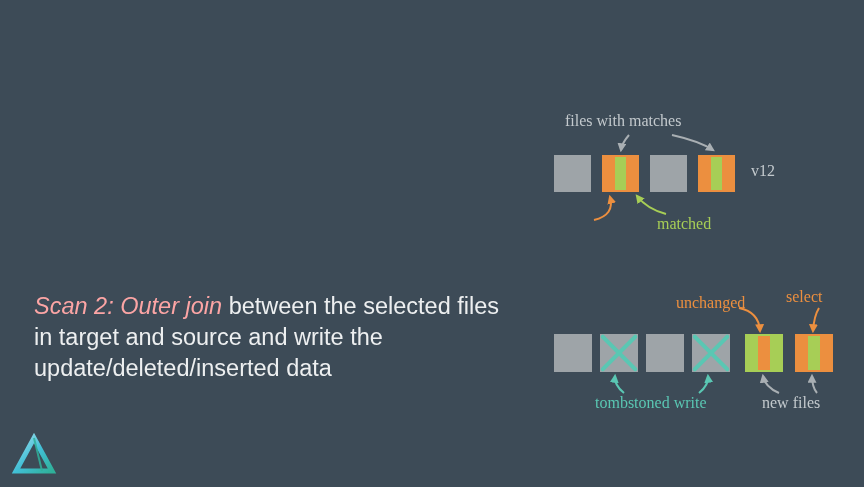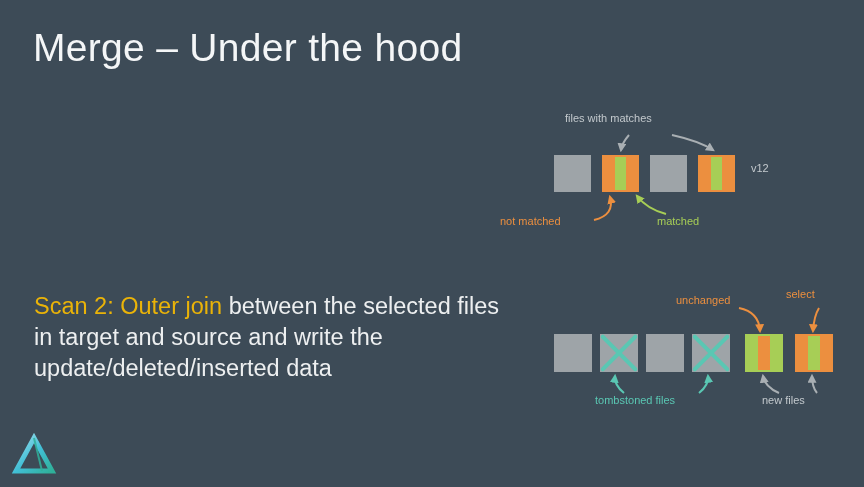--- a/index.html
+++ b/index.html
@@ -9,27 +9,27 @@
     font-family:"Liberation Sans",sans-serif;color:#EDEFF0;
   }
   .title{
     position:absolute;left:33px;top:26px;
     font-size:39px;font-weight:300;letter-spacing:0.3px;color:#F4F6F7;
   }
   .scan-text{position:absolute;left:34px;width:482px;font-size:23.5px;line-height:31px;color:#EDEFF0;}
   #scan1{top:137px;}
   #scan2{top:291px;}
   .hl-orange{color:#EC8F3F;}
-  .hl-green{color:#eab308;}
+  .hl-green{color:#fca5a5;font-style:italic;}
 
   .diagram{position:absolute;left:496px;width:368px;}
   #diagram1{top:105px;height:140px;}
   #diagram2{top:282px;height:145px;}
 
-  .mono{font-family:Liberation Sans, sans-serif;font-size:11px;}
+  .mono{font-family:Liberation Serif, serif;font-size:16px;}
   .lbl{position:absolute;white-space:nowrap;}
   .lbl-gray{color:#C3C9CD;}
   .lbl-orange{color:#EC8F3F;}
   .lbl-green{color:#A7CE56;}
   .lbl-teal{color:#5AC7B3;}
 
   .boxrow{position:absolute;display:flex;}
   #diagram1 .boxrow{left:58px;top:50px;gap:11px;}
   #diagram2 .boxrow{left:58px;top:52px;gap:8px;}
   .box{position:relative;box-sizing:border-box;display:flex;overflow:visible;}
@@ -48,21 +48,20 @@
   .box.crossed::after{transform:rotate(-45deg);}
 
   svg.overlay{position:absolute;left:0;top:0;pointer-events:none;}
   .logo{position:absolute;left:11px;top:433px;}
 </style>
 </head>
 <body>
 
 <div class="slide">
 
-  <div class="title">Merge – Under the hood</div>
 
 
   <div class="scan-text" id="scan2"><span class="hl-green">Scan 2: Outer join</span><span> between the selected files in target and source and write the update/deleted/inserted data</span></div>
 
   <div class="diagram" id="diagram1">
     <div class="lbl mono lbl-gray" style="left:69px;top:7px;">files with matches</div>
 
     <div class="boxrow">
         <div class="box plain"></div>
         <div class="box striped" style="border-color: rgb(236, 143, 63);">
@@ -73,21 +72,20 @@
         <div class="box plain"></div>
         <div class="box striped" style="border-color: rgb(236, 143, 63);">
           <div class="stripe" style="background: rgb(236, 143, 63);"></div>
           <div class="stripe" style="background: rgb(167, 206, 86);"></div>
           <div class="stripe" style="background: rgb(236, 143, 63);"></div>
         </div>
       </div>
 
     <div class="lbl mono lbl-gray" style="left:255px;top:57px;">v12</div>
 
-    <div class="lbl mono lbl-orange" style="left:4px;top:110px;">not matched</div>
 
     <div class="lbl mono lbl-green" style="left:161px;top:110px;">matched</div>
 
     <svg class="overlay" width="368" height="140">
       <defs>
         <marker id="m1gray" viewBox="0 0 8 8" refX="6" refY="4" markerWidth="9" markerHeight="9" orient="auto" markerUnits="userSpaceOnUse">
             <path d="M0,0 L8,4 L0,8 Z" fill="#A9AFB3"></path>
           </marker>
         <marker id="m1orange" viewBox="0 0 8 8" refX="6" refY="4" markerWidth="9" markerHeight="9" orient="auto" markerUnits="userSpaceOnUse">
             <path d="M0,0 L8,4 L0,8 Z" fill="#EC8F3F"></path>
@@ -117,21 +115,21 @@
           <div class="stripe" style="background: rgb(236, 143, 63);"></div>
           <div class="stripe" style="background: rgb(167, 206, 86);"></div>
         </div>
         <div class="box striped" style="border-color: rgb(236, 143, 63);">
           <div class="stripe" style="background: rgb(236, 143, 63);"></div>
           <div class="stripe" style="background: rgb(167, 206, 86);"></div>
           <div class="stripe" style="background: rgb(236, 143, 63);"></div>
         </div>
       </div>
 
-    <div class="lbl mono lbl-teal" style="left:99px;top:112px;">tombstoned files</div>
+    <div class="lbl mono lbl-teal" style="left:99px;top:112px;">tombstoned write</div>
     <div class="lbl mono lbl-gray" style="left:266px;top:112px;text-align:center;">new files</div>
 
     <svg class="overlay" width="368" height="145">
       <defs>
         <marker id="m2orange" viewBox="0 0 8 8" refX="6" refY="4" markerWidth="9" markerHeight="9" orient="auto" markerUnits="userSpaceOnUse">
             <path d="M0,0 L8,4 L0,8 Z" fill="#EC8F3F"></path>
           </marker>
         <marker id="m2teal" viewBox="0 0 8 8" refX="6" refY="4" markerWidth="9" markerHeight="9" orient="auto" markerUnits="userSpaceOnUse">
             <path d="M0,0 L8,4 L0,8 Z" fill="#5AC7B3"></path>
           </marker>

